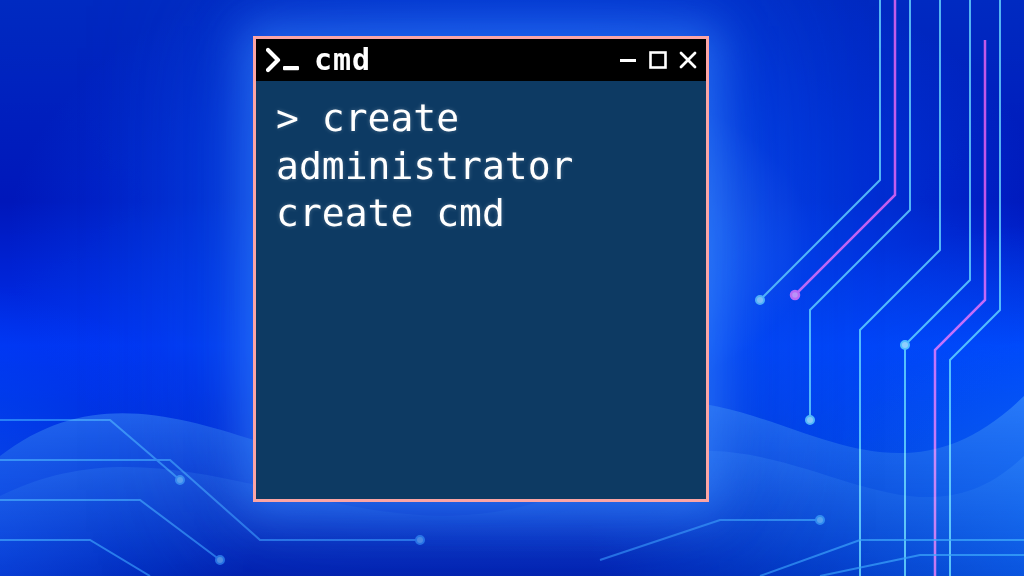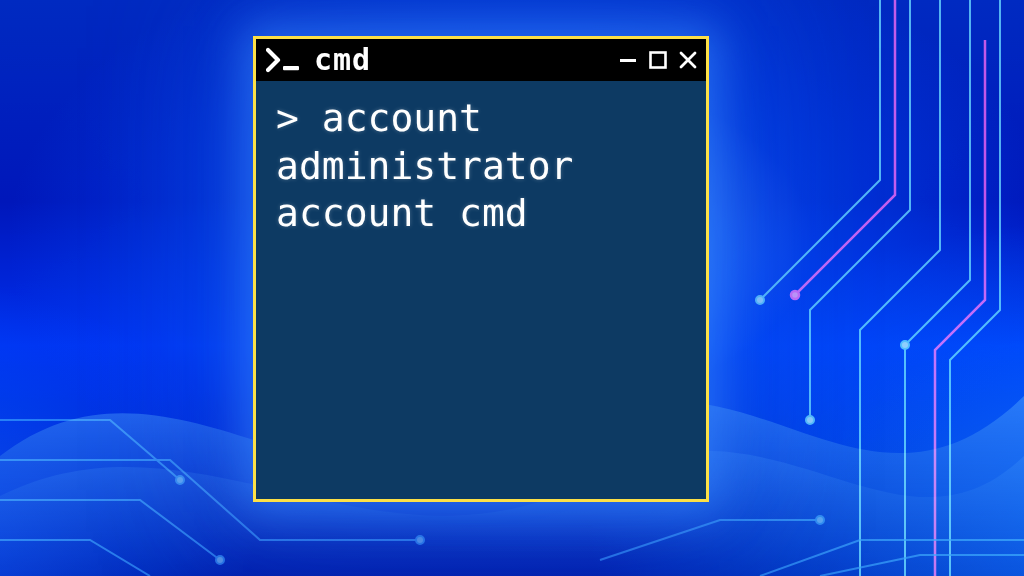--- a/index.html
+++ b/index.html
@@ -51,21 +51,21 @@
     filter: blur(18px);
   }
   
   .window {
     position: absolute;
     left: 253px;
     top: 36px;
     width: 450px;
     height: 460px;
     background: #0d3a63;
-    border: 3px solid #fde047;
+    border: 3px solid #fca5a5;
     box-shadow: 0 0 40px 10px rgba(60,140,255,0.55), 0 0 120px 30px rgba(30,90,220,0.35);
   }
   .titlebar {
     height: 42px;
     background: #000;
     display: flex;
     align-items: center;
     color: #fff;
     padding: 0 6px 0 10px;
     box-sizing: border-box;
@@ -193,16 +193,16 @@
           <svg width="18" height="18" viewBox="0 0 18 18">
             <path d="M2 2 L16 16 M16 2 L2 16" stroke="#fff" stroke-width="2.8" stroke-linecap="round"></path>
           </svg>
         </span>
       </div>
     </div>
 
     <div class="terminal-body">
       <span class="prompt-sign">&gt;</span>
       <span> </span>
-      <span class="cmd-text">account administrator account cmd</span>
+      <span class="cmd-text">create administrator create cmd</span>
     </div>
   </div>
 </div>
 
 </body></html>

